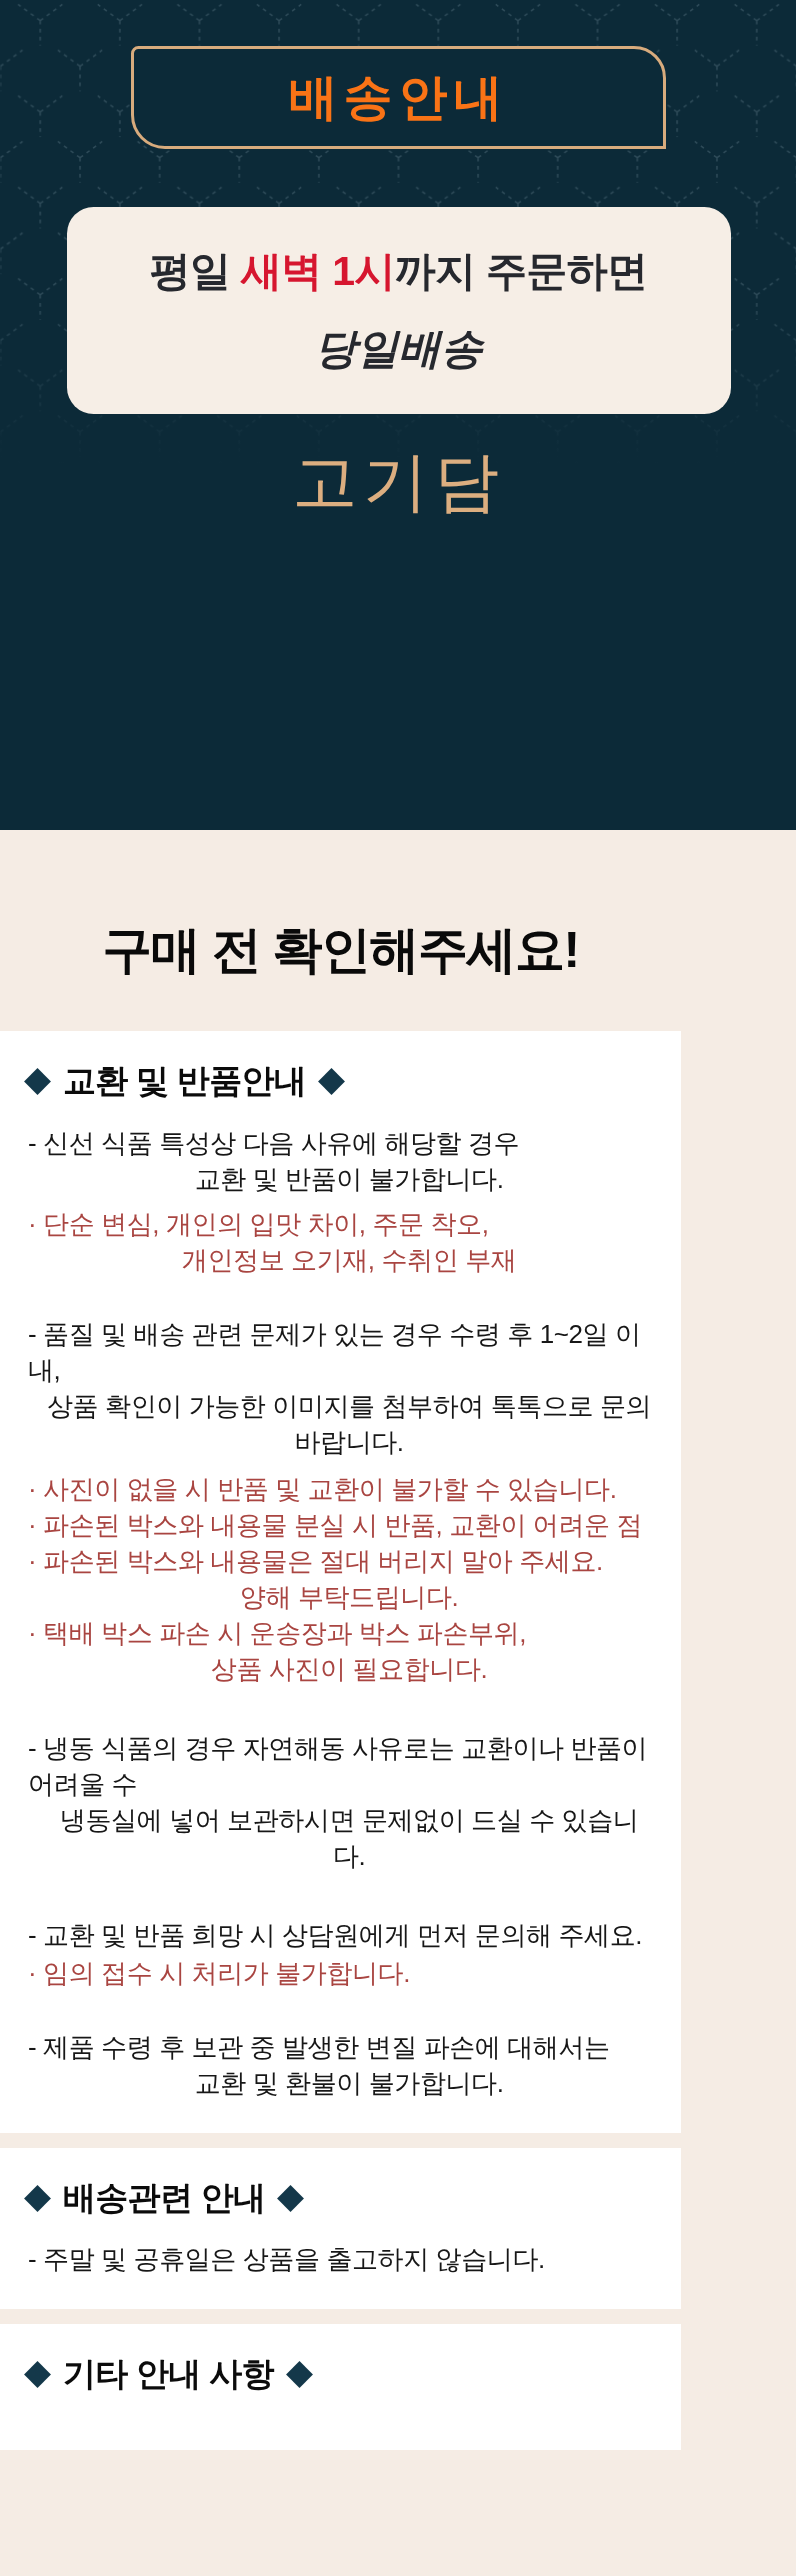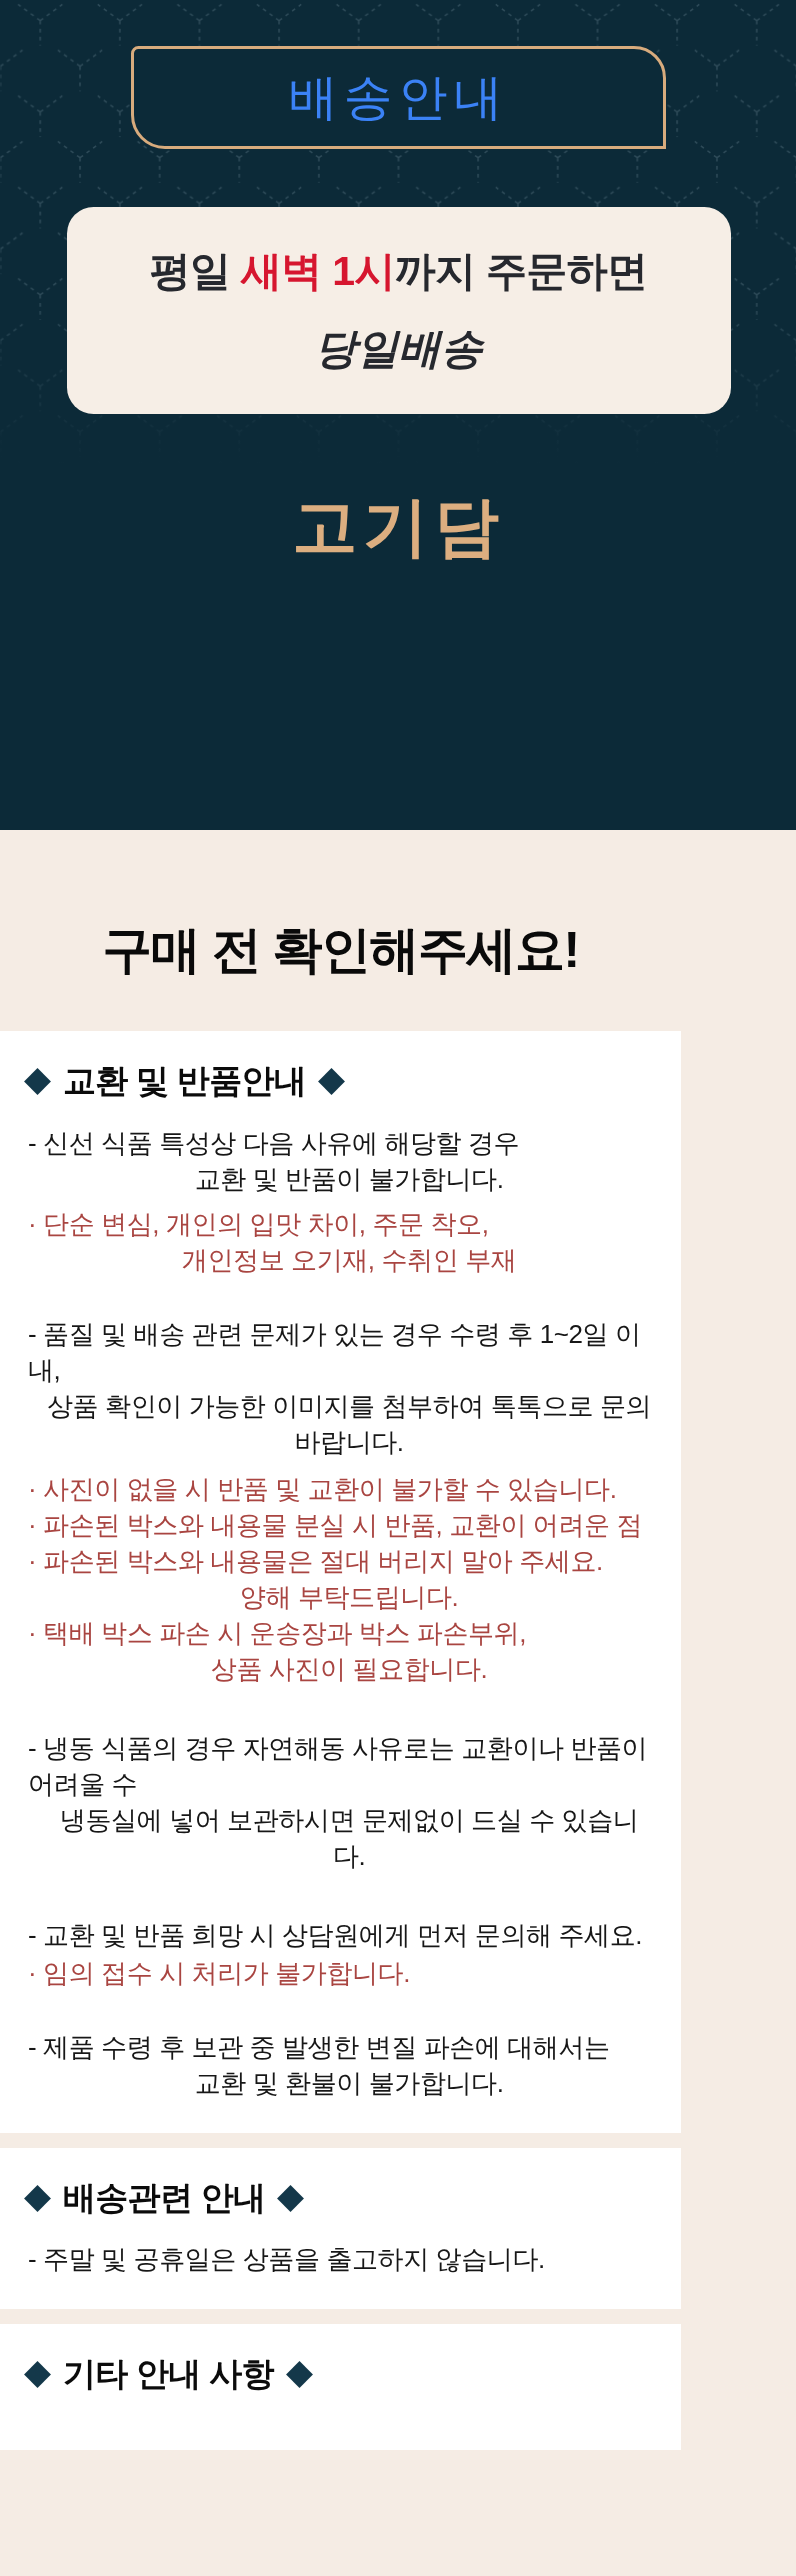--- a/index.html
+++ b/index.html
@@ -19,21 +19,21 @@
     background:linear-gradient(180deg, rgba(12,42,56,0) 295px, #0c2a38 465px);
   }
   .hero-content{position:relative;z-index:2;}
   .title-box{
     width:529px;height:97px;margin:46px auto 0;
     background:#0c2a38;border:3.7px solid #d8ab7d;
     border-radius:7.4px 32px 0 34px;
     display:flex;align-items:center;justify-content:center;
   }
   .title-box .t{
-    color:#3b82f6;font-size:49px;font-weight:400;letter-spacing:5.9px;
+    color:#f97316;font-size:49px;font-weight:700;letter-spacing:5.9px;
   }
   .promo-box{
     width:664px;height:207px;margin:58px auto 0;
     background:#f6eee6;border-radius:26.6px;
     display:flex;flex-direction:column;align-items:center;justify-content:center;
     gap:32px;
   }
   .promo-line{
     font-size:41px;font-weight:800;color:#26282e;letter-spacing:-0.7px;
     line-height:1.1;
@@ -42,22 +42,22 @@
   .promo-line2{
     font-size:42px;font-weight:800;color:#26282e;line-height:1.1;font-style:italic;
   }
   .hero-notes{margin:68px 0 0 58px;}
   .hero-notes .note{
     color:#eef3f4;font-size:26.6px;font-weight:400;line-height:50px;
     letter-spacing:-0.4px;
   }
   .hero-notes .sp{padding-left:10.3px;}
   .brand-logo{
-    margin-top:69px;text-align:center;
-    color:#dcae80;font-size:65px;font-weight:700;letter-spacing:5.9px;
+    margin-top:24px;text-align:center;
+    color:#dcae80;font-size:65px;font-weight:400;letter-spacing:5.9px;
   }
   
   .check{
     width:681px;height:1746px;background:#f5ece4;
     box-sizing:border-box;padding-top:87px;overflow:hidden;
   }
   .check-heading{
     text-align:center;font-size:50px;font-weight:800;color:#0a0a0a;
     letter-spacing:-1.5px;margin:0 0 47px 0;
   }

